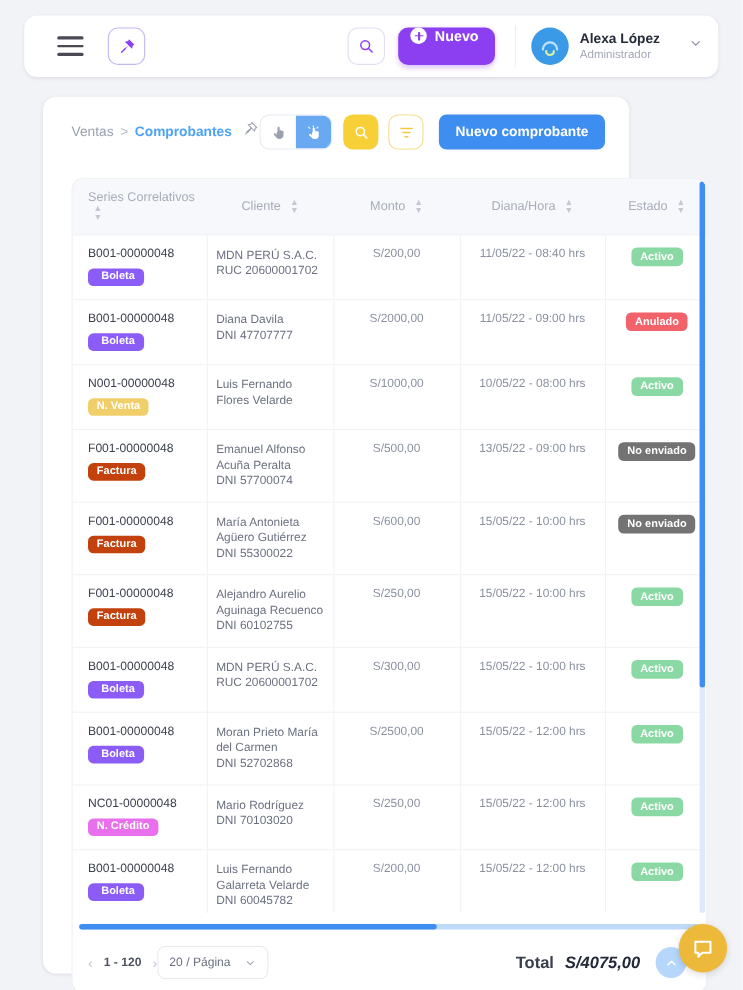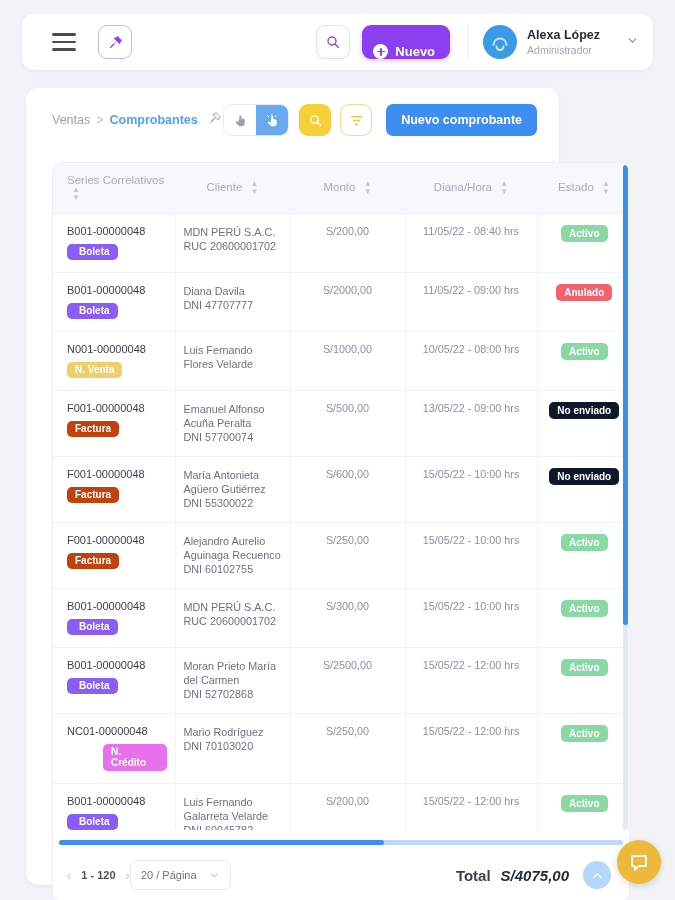--- a/index.html
+++ b/index.html
@@ -30,21 +30,21 @@
   }
   .topspacer { flex: 1; }
   .searchbox {
     width: 34px; height: 34px; border: 1.5px solid #e2def4; border-radius: 9px;
     display:flex; align-items:center; justify-content:center; background:#fff;
     cursor:pointer;
   }
   .btn-nuevo {
     margin-left: 12px; height: 34px; padding: 0 15px 0 11px;
     background: #8b3ff0; border-radius: 9px; color: #fff;
-    display: flex; align-items: flex-end; gap: 7px;
+    display: flex; align-items: flex-start; gap: 7px;
     font-size: 13px; font-weight: bold; cursor: pointer;
     box-shadow: 0 2px 5px rgba(139,63,240,.3);
   }
   .plus-circle {
     width: 15px; height: 15px; border-radius: 50%; background: #fff;
     position: relative; flex: none;
   }
   .plus-circle:before, .plus-circle:after {
     content:""; position:absolute; background:#8b3ff0; border-radius:1px;
   }
@@ -57,21 +57,21 @@
     width: 34px; height: 34px; border-radius: 50%;
     background: #3b9ae8; display:flex; align-items:center; justify-content:center;
     flex: none;
   }
   .uname { font-size: 12.5px; font-weight: bold; color: #262b38; line-height: 14px; }
   .urole { font-size: 10.5px; color: #a3a8b6; line-height: 14px; margin-top:1px; }
   .chev { margin-left: 16px; color:#8a90a0; }
 
   
   .content {
-    position: absolute; left: 26px; top: 88px;
+    position: absolute; left: 39px; top: 88px;
     width: 533px; height: 797px;
     background: #ffffff; border-radius: 12px;
     box-shadow: 0 1px 3px rgba(20,20,50,.07);
   }
   .crumbrow {
     display:flex; align-items:center; height: 64px; padding: 0 22px 0 26px;
   }
   .crumb-a { font-size: 12.5px; color: #9aa0ae; }
   .crumb-sep { font-size: 12.5px; color: #b4b9c5; margin: 0 6px; }
   .crumb-b { font-size: 12.5px; color: #4da3f5; font-weight: bold; }
@@ -138,29 +138,29 @@
   td.monto, td.fecha { text-align:center; color:#8a90a0; font-size: 10.8px; }
   td.estado { text-align:center; }
 
   .badge {
     display:inline-block; margin-top: 7px; padding: 2.5px 8px;
     border-radius: 5px; font-size: 10px; color:#fff; font-weight: bold;
   }
   .b-boleta   { background: #8b5cf6; padding-left: 12px; }
   .b-nventa   { background: #f0cf6b; }
   .b-factura  { background: #c2410c; }
-  .b-ncredito { background: #e870ec; margin-left: 36px; }
+  .b-ncredito { background: #e870ec; }
 
   .status {
     display:inline-block; padding: 3px 8px; border-radius: 5px;
     font-size: 10px; color:#fff; font-weight:bold;
   }
   .s-activo    { background: #8ad9a4; }
   .s-anulado   { background: #f1626a; }
-  .s-noenviado { background: #0f172a; }
+  .s-noenviado { background: #737373; }
 
   
   .vscroll {
     position:absolute; right: 1px; top: 2px; width: 5px; height: 665px;
     background: #dfe9fb; border-radius: 3px;
   }
   .vthumb {
     position:absolute; left:0; top: 0; width: 5px; height: 460px;
     background: #3d8ef0; border-radius: 3px;
   }

